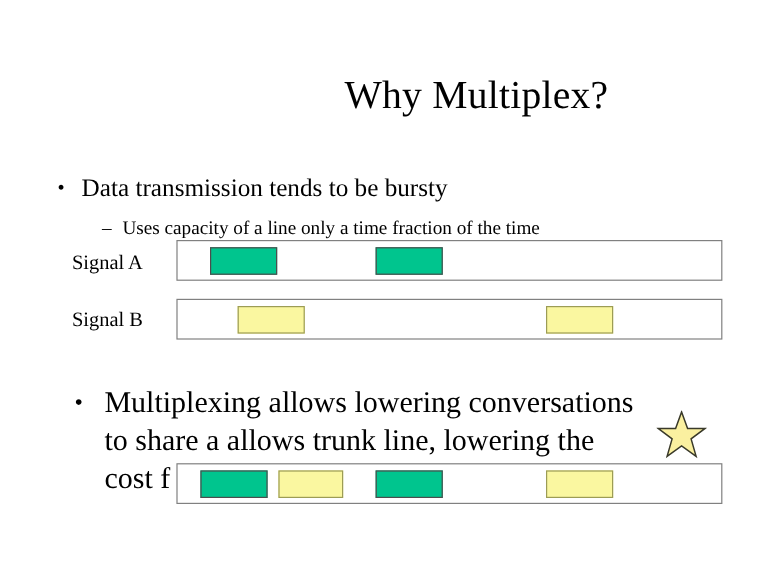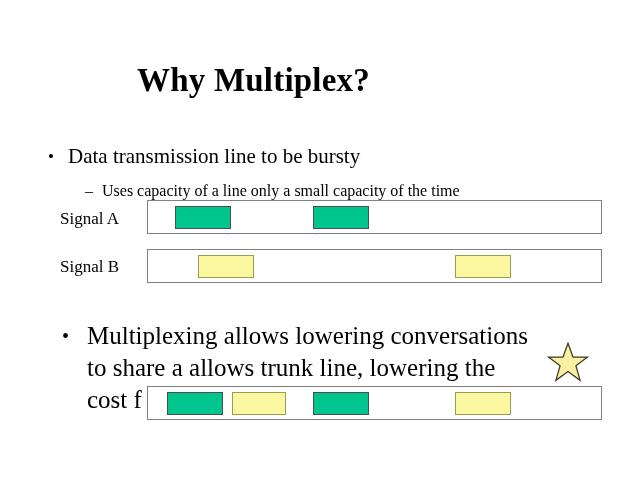--- a/index.html
+++ b/index.html
@@ -22,24 +22,24 @@
     height: 480px;
     background: #ffffff;
   }
 
   
   .slide-title {
     position: absolute;
     left: 0;
     top: 60px;
     width: 507px;
-    text-align: center;
+    text-align: right;
     font-size: 33px;
     line-height: 40px;
-    font-weight: bold;
+    font-weight: normal;
     letter-spacing: 0.2px;
     white-space: nowrap;
   }
 
   
   .bullet-l1 {
     position: absolute;
     display: flex;
     align-items: flex-start;
     font-size: 21px;
@@ -133,26 +133,26 @@
 </style>
 </head>
 <body>
 
 <div class="slide">
 
   <div class="slide-title">Why Multiplex?</div>
 
   <div class="bullet-l1" id="bullet-one">
     <span class="dot">•</span>
-    <span>Data transmission line to be bursty</span>
+    <span>Data transmission tends to be bursty</span>
   </div>
 
   <div class="bullet-l2" id="sub-bullet-one">
     <span class="dash">–</span>
-    <span>Uses capacity of a line only a small capacity of the time</span>
+    <span>Uses capacity of a line only a time fraction of the time</span>
   </div>
 
   <div class="signal-label" id="label-signal-b">Signal B</div>
 
   <div class="signal-label" id="label-signal-a">Signal A</div>
 
   <div class="timeline" id="timeline-a">
       <div class="burst green" style="left: 27px; width: 56px;"></div>
       <div class="burst green" style="left: 165px; width: 56px;"></div>
     </div>

